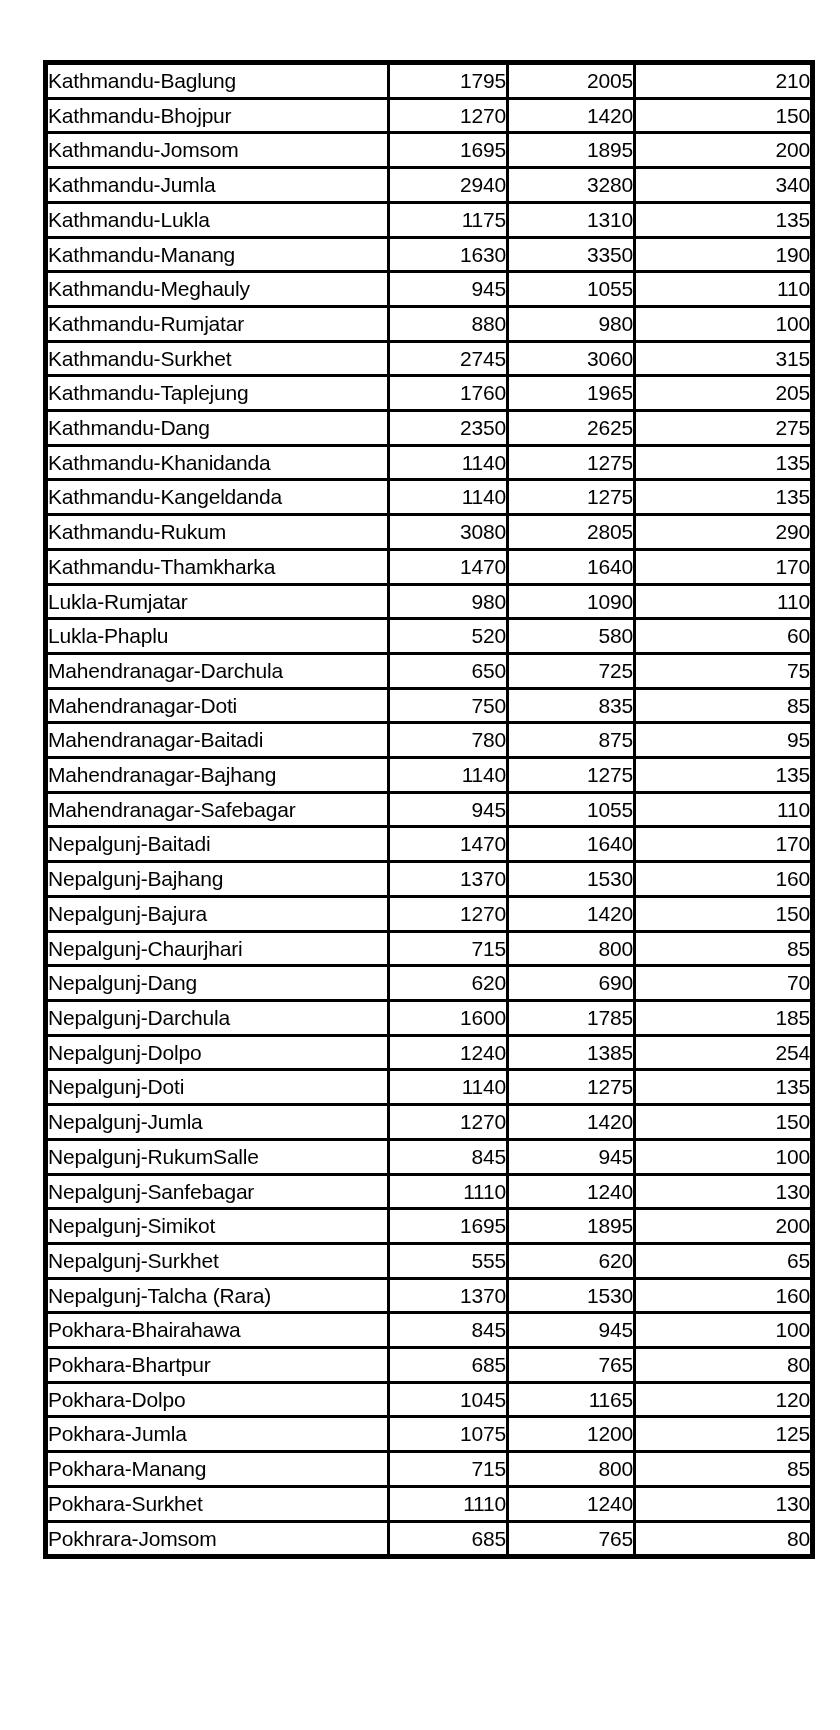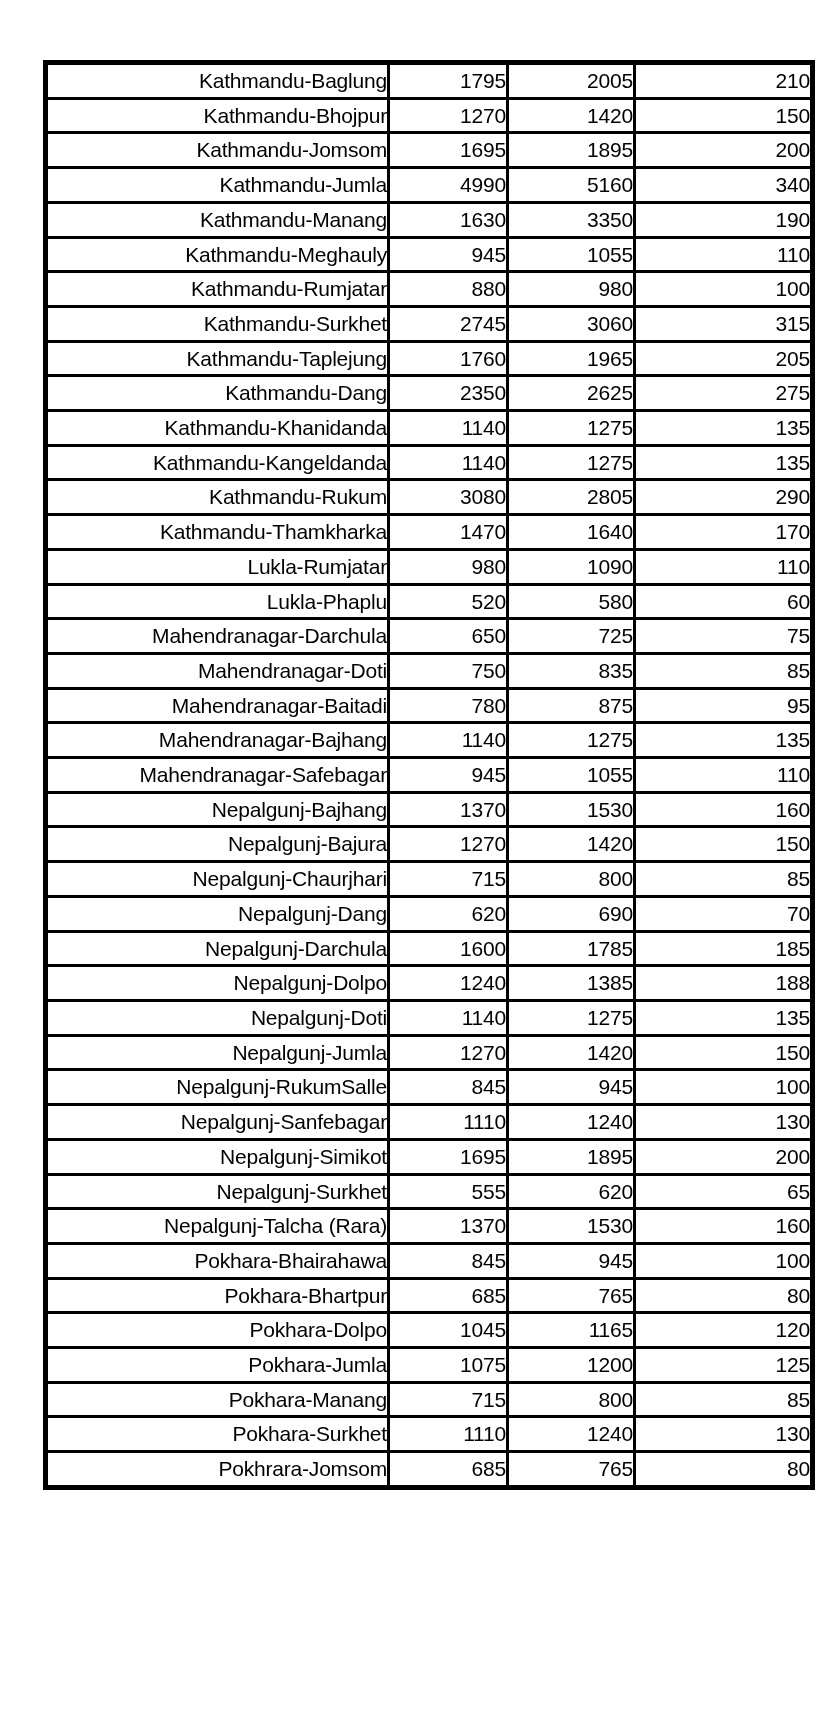--- a/index.html
+++ b/index.html
@@ -31,21 +31,21 @@
     height: 31.7px;
     padding: 0;
     font-size: 21px;
     line-height: 31.7px;
     color: #000000;
     white-space: nowrap;
     overflow: hidden;
     letter-spacing: -0.2px;
   }
   td.route-cell {
-    text-align: right;
+    text-align: left;
     padding-left: 6px;
   }
   td.num-cell {
     text-align: right;
     padding-right: 7px;
   }
   col.c-route { width: 343px; }
   col.c-f1    { width: 119px; }
   col.c-f2    { width: 127px; }
   col.c-f3    { width: 178px; }
@@ -75,23 +75,29 @@
           <td class="num-cell">150</td>
         </tr>
         <tr>
           <td class="route-cell">Kathmandu-Jomsom</td>
           <td class="num-cell">1695</td>
           <td class="num-cell">1895</td>
           <td class="num-cell">200</td>
         </tr>
         <tr>
           <td class="route-cell">Kathmandu-Jumla</td>
-          <td class="num-cell">4990</td>
-          <td class="num-cell">5160</td>
+          <td class="num-cell">2940</td>
+          <td class="num-cell">3280</td>
           <td class="num-cell">340</td>
+        </tr>
+        <tr>
+          <td class="route-cell">Kathmandu-Lukla</td>
+          <td class="num-cell">1175</td>
+          <td class="num-cell">1310</td>
+          <td class="num-cell">135</td>
         </tr>
         <tr>
           <td class="route-cell">Kathmandu-Manang</td>
           <td class="num-cell">1630</td>
           <td class="num-cell">3350</td>
           <td class="num-cell">190</td>
         </tr>
         <tr>
           <td class="route-cell">Kathmandu-Meghauly</td>
           <td class="num-cell">945</td>
@@ -182,20 +188,26 @@
           <td class="num-cell">1275</td>
           <td class="num-cell">135</td>
         </tr>
         <tr>
           <td class="route-cell">Mahendranagar-Safebagar</td>
           <td class="num-cell">945</td>
           <td class="num-cell">1055</td>
           <td class="num-cell">110</td>
         </tr>
         <tr>
+          <td class="route-cell">Nepalgunj-Baitadi</td>
+          <td class="num-cell">1470</td>
+          <td class="num-cell">1640</td>
+          <td class="num-cell">170</td>
+        </tr>
+        <tr>
           <td class="route-cell">Nepalgunj-Bajhang</td>
           <td class="num-cell">1370</td>
           <td class="num-cell">1530</td>
           <td class="num-cell">160</td>
         </tr>
         <tr>
           <td class="route-cell">Nepalgunj-Bajura</td>
           <td class="num-cell">1270</td>
           <td class="num-cell">1420</td>
           <td class="num-cell">150</td>
@@ -215,21 +227,21 @@
         <tr>
           <td class="route-cell">Nepalgunj-Darchula</td>
           <td class="num-cell">1600</td>
           <td class="num-cell">1785</td>
           <td class="num-cell">185</td>
         </tr>
         <tr>
           <td class="route-cell">Nepalgunj-Dolpo</td>
           <td class="num-cell">1240</td>
           <td class="num-cell">1385</td>
-          <td class="num-cell">188</td>
+          <td class="num-cell">254</td>
         </tr>
         <tr>
           <td class="route-cell">Nepalgunj-Doti</td>
           <td class="num-cell">1140</td>
           <td class="num-cell">1275</td>
           <td class="num-cell">135</td>
         </tr>
         <tr>
           <td class="route-cell">Nepalgunj-Jumla</td>
           <td class="num-cell">1270</td>

